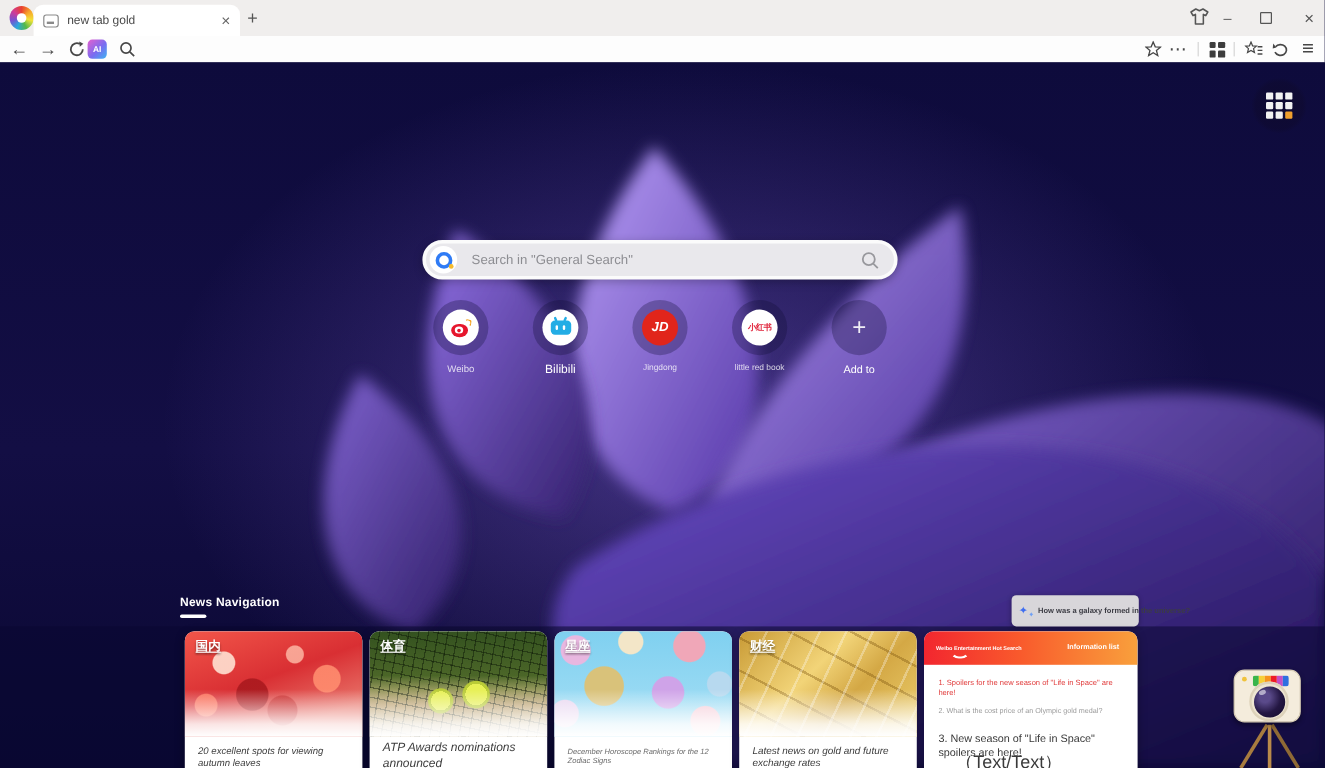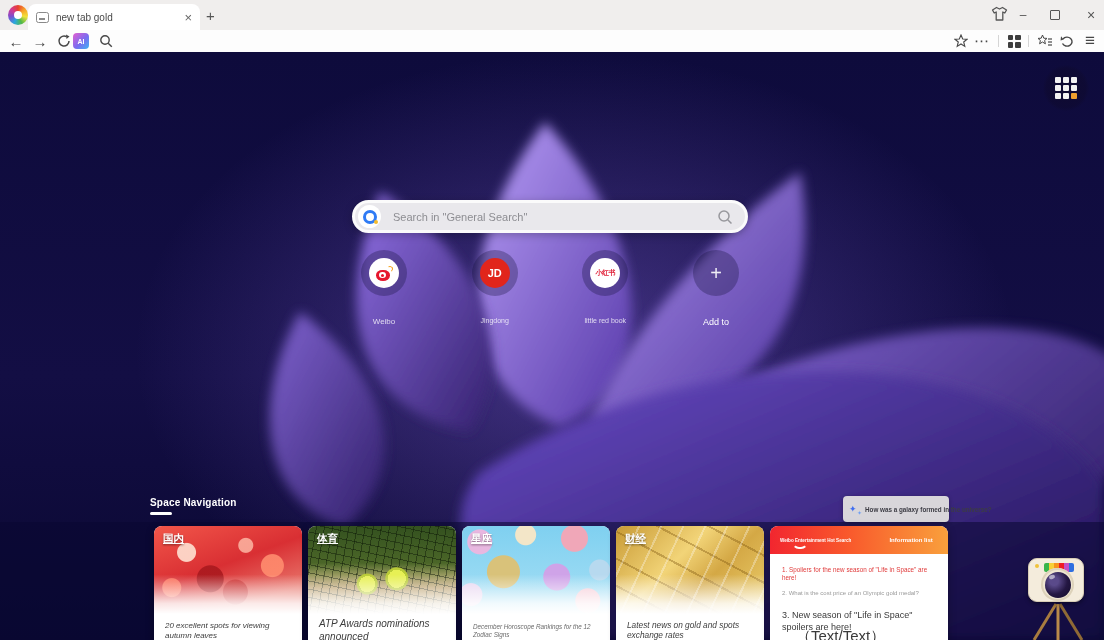--- a/index.html
+++ b/index.html
@@ -56,36 +56,36 @@
   .search-input { flex:1 1 auto; border:none; outline:none; background:transparent; font-size:11px; color:#555;
     margin-left:12px; font-family:"Liberation Sans",sans-serif; }
   .search-input::placeholder { color:#8d8d92; }
   .search-mag { margin-right:12px; flex:0 0 auto; }
 
   
   .quicklinks { position:absolute; left:352px; top:250px; width:396px; display:flex; justify-content:space-between; }
   .qlink { width:64px; display:flex; flex-direction:column; align-items:center; }
   .qcircle { width:46px; height:46px; border-radius:50%; background:rgba(18,14,52,.30); display:flex; align-items:center; justify-content:center; }
   .qicon { width:30px; height:30px; border-radius:50%; background:#fff; display:flex; align-items:center; justify-content:center; position:relative; overflow:hidden; }
-  .qlabel { margin-top:21px; font-size:8px; color:rgba(255,255,255,.78); white-space:nowrap; }
+  .qlabel { margin-top:7px; font-size:8px; color:rgba(255,255,255,.78); white-space:nowrap; }
   .qlabel.big { font-size:10px; color:#fff; }
   
   .weibo-eye { width:17px; height:15px; position:relative; }
   .weibo-eye .body { position:absolute; left:0; bottom:0; width:14px; height:11px; background:#e6162d; border-radius:45% 45% 50% 50%; }
   .weibo-eye .white { position:absolute; left:3.5px; bottom:2.5px; width:6.5px; height:6px; background:#fff; border-radius:50%; }
   .weibo-eye .pupil { position:absolute; left:5.5px; bottom:4px; width:3px; height:3px; background:#e6162d; border-radius:50%; }
   .weibo-eye .spark { position:absolute; right:0; top:0; width:6px; height:6px; border:1.6px solid #f5a21d; border-radius:50%; border-left-color:transparent; border-bottom-color:transparent; transform:rotate(10deg); }
   
   .bili-tv { width:17px; height:12px; background:#23ade5; border-radius:3.5px; position:relative; }
   .bili-tv::before, .bili-tv::after { content:""; position:absolute; top:-3px; width:2px; height:4px; background:#23ade5; border-radius:1px; }
   .bili-tv::before { left:3.5px; transform:rotate(-25deg); }
   .bili-tv::after { right:3.5px; transform:rotate(25deg); }
   .bili-tv .e1, .bili-tv .e2 { position:absolute; top:4px; width:2px; height:3.5px; background:#fff; border-radius:1px; }
   .bili-tv .e1 { left:4.5px; } .bili-tv .e2 { right:4.5px; }
-  .jd-circle { background:#e1251b !important; }
+  .jd-circle { background:#e1251b !important;font-style:italic; }
   .jd-circle span { color:#fff; font-size:11px; font-weight:bold; }
   .xhs-text { color:#e0233a; font-size:7px; font-weight:bold; letter-spacing:-.5px; }
   .add-circle { background:transparent !important; }
   .add-plus { color:rgba(255,255,255,.9); font-size:20px; font-weight:300; line-height:1; }
 
   
   .news-label { position:absolute; left:150px; top:497px; font-size:10px; font-weight:bold; color:#fff; letter-spacing:.2px; }
   .news-underline { position:absolute; left:150px; top:512px; width:22px; height:3px; background:#fff; border-radius:2px; }
 
   .ai-tip { position:absolute; left:843px; top:496px; width:106px; height:26px; background:#d8d6da; border-radius:4px;
@@ -306,20 +306,31 @@
             <div class="white"></div>
             <div class="pupil"></div>
             <div class="spark"></div>
           </div>
     </div>
       </div>
     <div class="qlabel">Weibo</div>
   </div>
   <div class="qlink">
     <div class="qcircle">
+        <div class="qicon">
+      <div class="bili-tv">
+            <div class="e1"></div>
+            <div class="e2"></div>
+          </div>
+    </div>
+      </div>
+    <div class="qlabel big">Bilibili</div>
+  </div>
+  <div class="qlink">
+    <div class="qcircle">
         <div class="qicon jd-circle">
       <span>JD</span>
     </div>
       </div>
     <div class="qlabel" style="font-size:7px">Jingdong</div>
   </div>
   <div class="qlink">
     <div class="qcircle">
         <div class="qicon">
       <span class="xhs-text">小红书</span>
@@ -330,21 +341,21 @@
   <div class="qlink">
     <div class="qcircle">
         <div class="qicon add-circle">
       <span class="add-plus">+</span>
     </div>
       </div>
     <div class="qlabel big" style="font-size:9px">Add to</div>
   </div>
 </div>
 
-<div class="news-label">Space Navigation</div>
+<div class="news-label">News Navigation</div>
 <div class="news-underline"></div>
 
 <div class="ai-tip">
   <div class="sparkles">
     <span class="s1">✦</span>
     <span class="s2">✦</span>
   </div>
   <div class="ai-tip-text">How was a galaxy formed in the universe?</div>
 </div>
 
@@ -359,21 +370,21 @@
   <div class="card-caption" style="top:92px; font-size:10px">ATP Awards nominations announced</div>
 </div>
 <div class="card" style="left:462px">
   <div class="card-img img-umbrella"></div>
   <div class="card-tag">星座</div>
   <div class="card-caption" style="top:97px; font-size:6.3px; color:#6a6a6a">December Horoscope Rankings for the 12 Zodiac Signs</div>
 </div>
 <div class="card" style="left:616px">
   <div class="card-img img-gold"></div>
   <div class="card-tag">财经</div>
-  <div class="card-caption" style="top:94px; font-size:8.3px">Latest news on gold and spots exchange rates</div>
+  <div class="card-caption" style="top:94px; font-size:8.3px">Latest news on gold and future exchange rates</div>
 </div>
 
 <div class="hotcard">
   <div class="hot-header">
     <div class="hot-tab-logo">Weibo Entertainment Hot Search</div>
     <div class="hot-smile"></div>
     <div class="hot-tab mid">Information list</div>
 
   </div>
   <div class="hot-item n1">1. Spoilers for the new season of "Life in Space" are here!</div>

